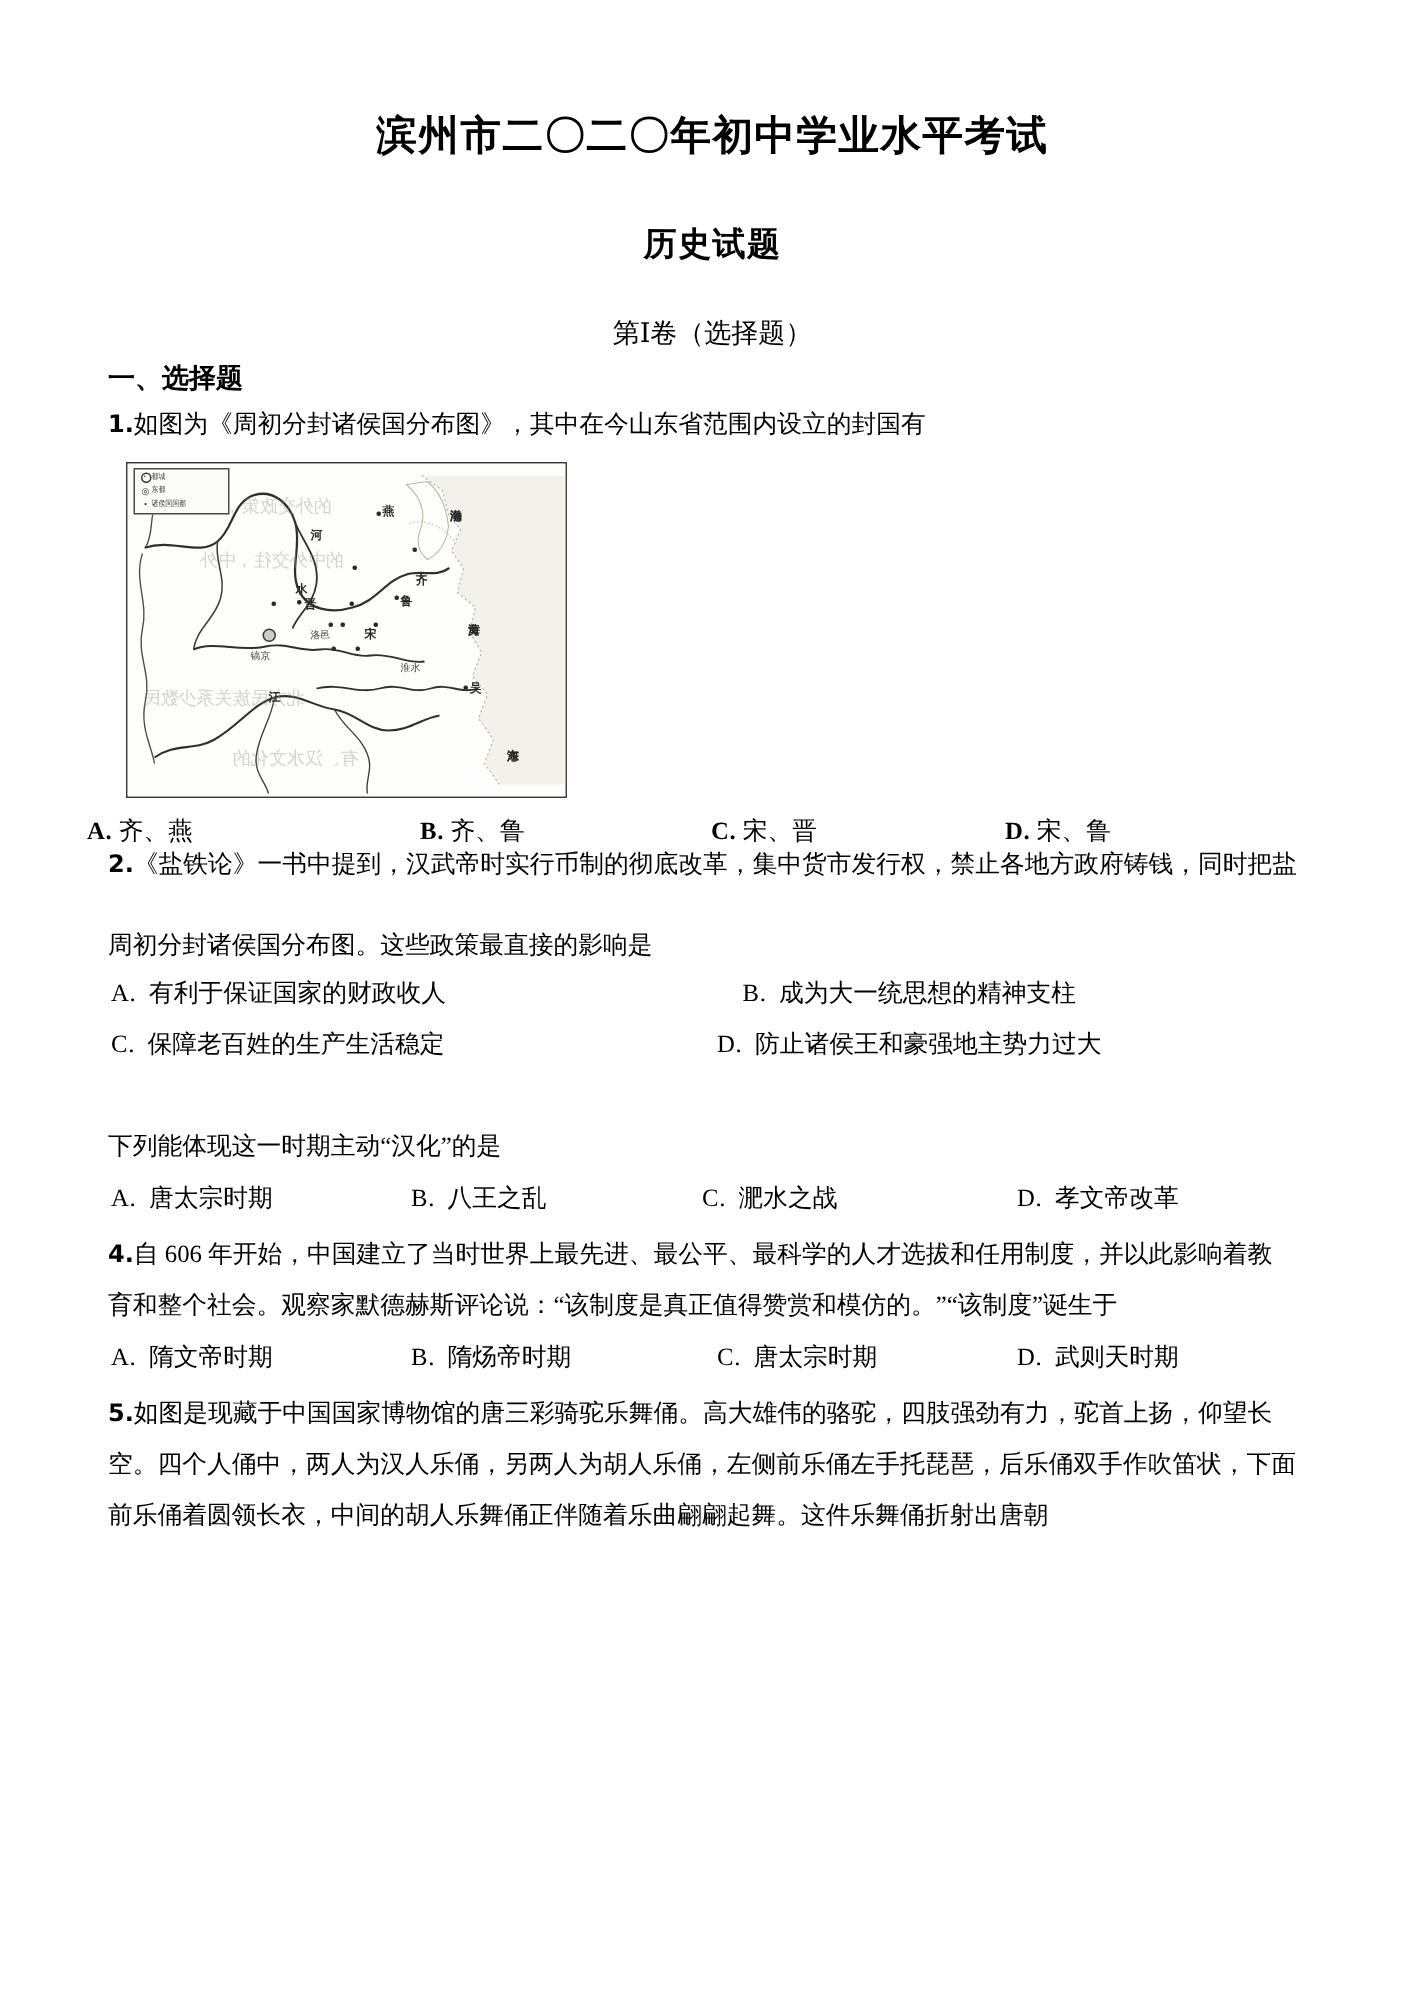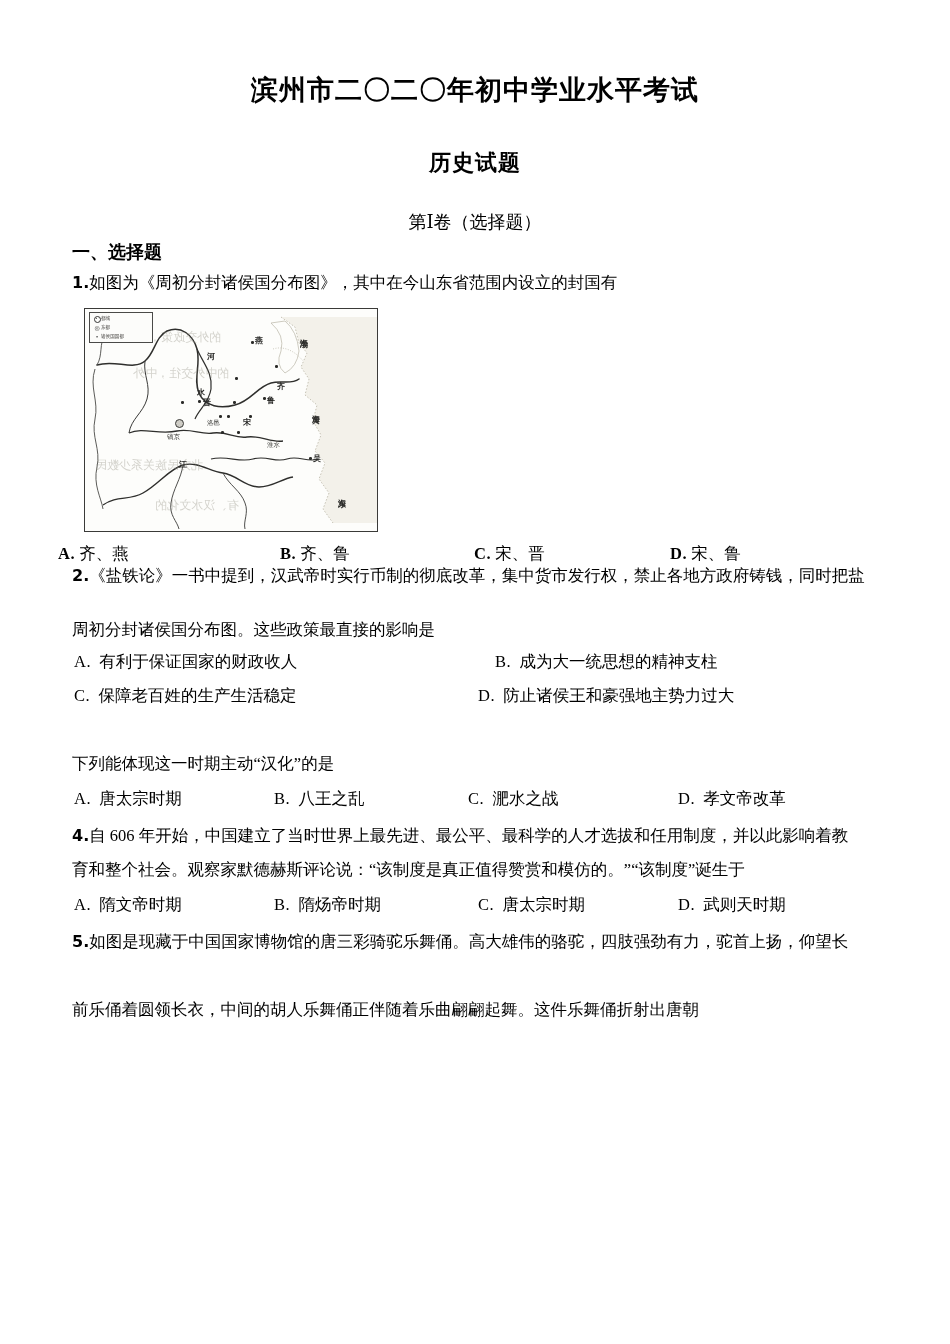--- a/index.html
+++ b/index.html
@@ -361,17 +361,20 @@
     <span>唐太宗时期</span>
   </div>
   <div class="opt" style="left:678px; top:894px;">
     <span class="lbl">D.</span>&nbsp;
     <span>武则天时期</span>
   </div>
 
   <div class="qline" style="top:932px;">
     <span class="num">5.</span><span>如图是现藏于中国国家博物馆的唐三彩骑驼乐舞俑。高大雄伟的骆驼，四肢强劲有力，驼首上扬，仰望长</span>
   </div>
+  <div class="qline" style="top:966px;">
+    <span>空。四个人俑中，两人为汉人乐俑，另两人为胡人乐俑，左侧前乐俑左手托琵琶，后乐俑双手作吹笛状，下面</span>
+  </div>
   <div class="qline" style="top:1000px;">
     <span>前乐俑着圆领长衣，中间的胡人乐舞俑正伴随着乐曲翩翩起舞。这件乐舞俑折射出唐朝</span>
   </div>
 
 </div>
 
 </body></html>

